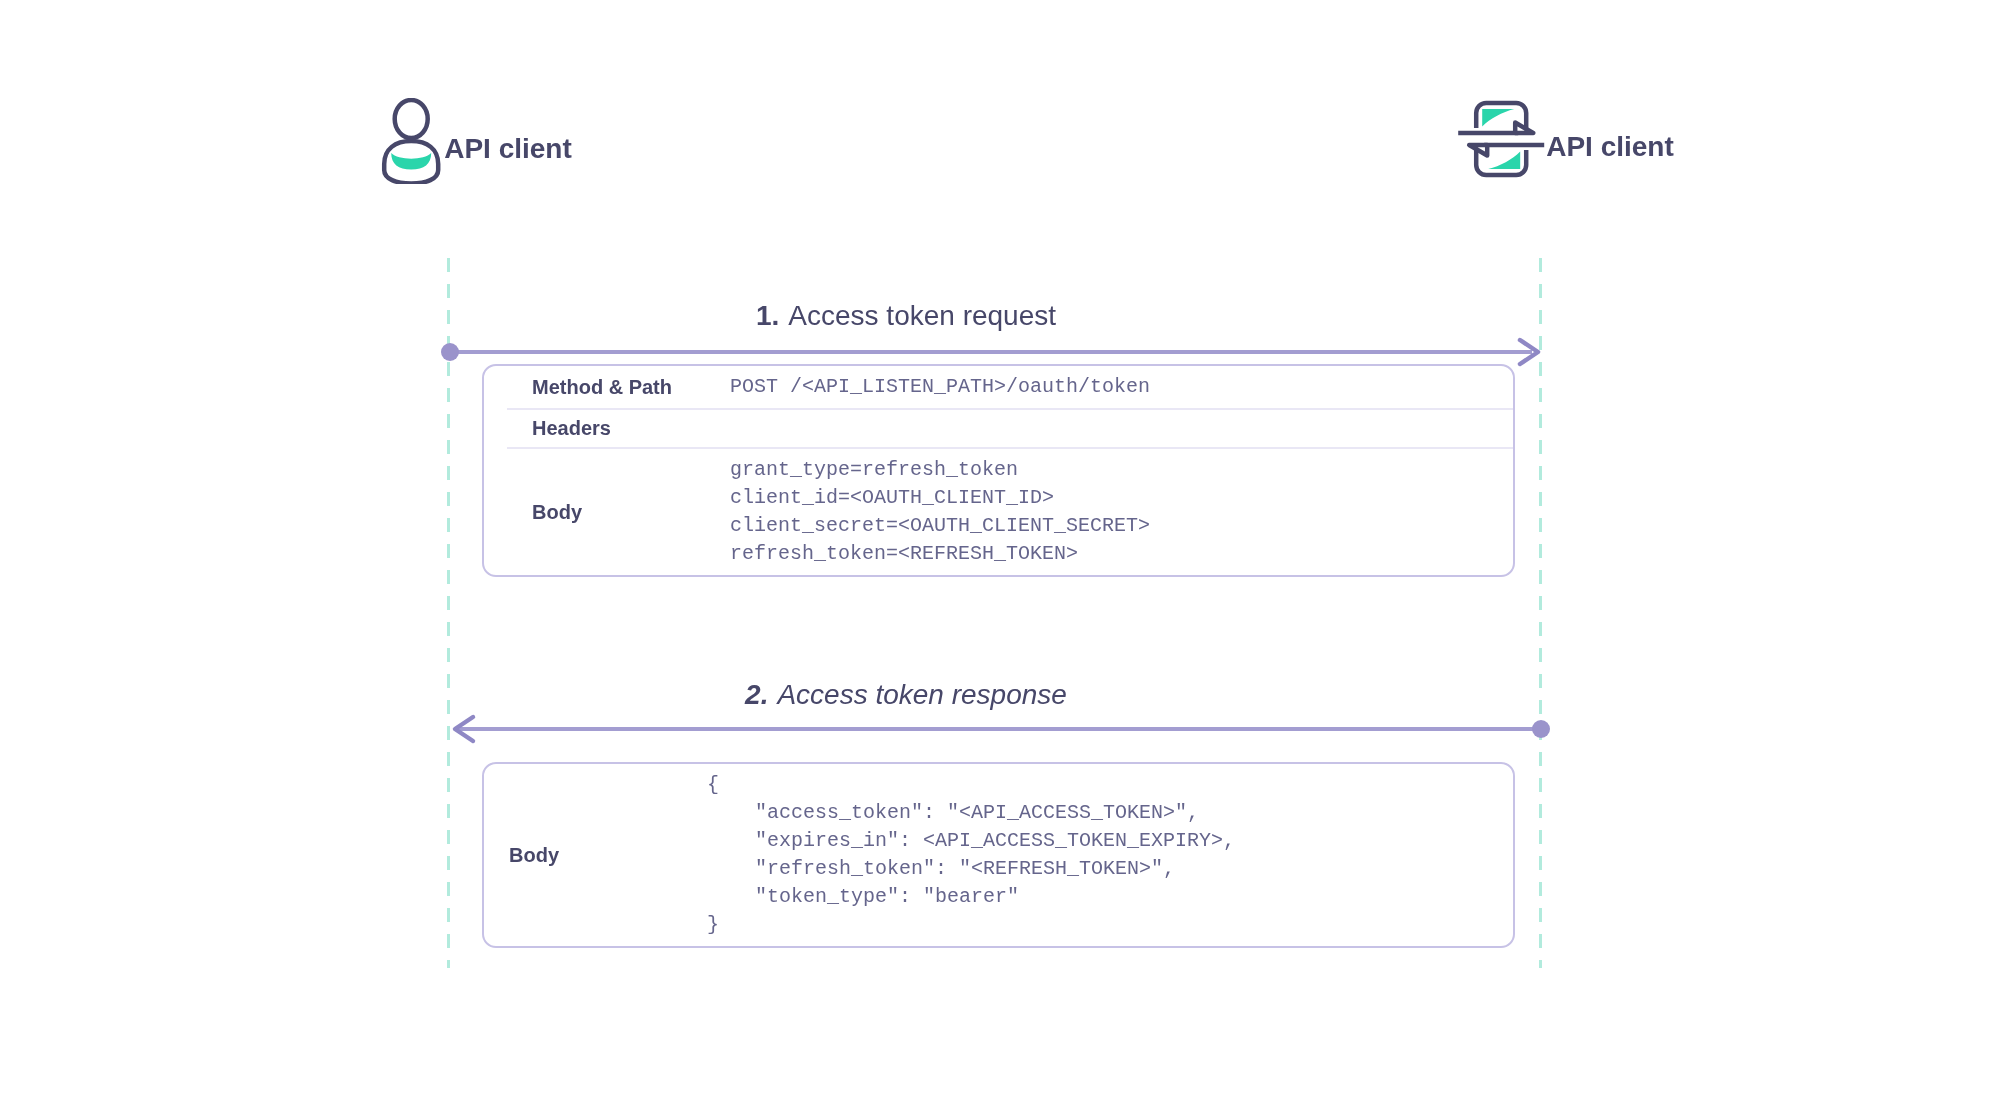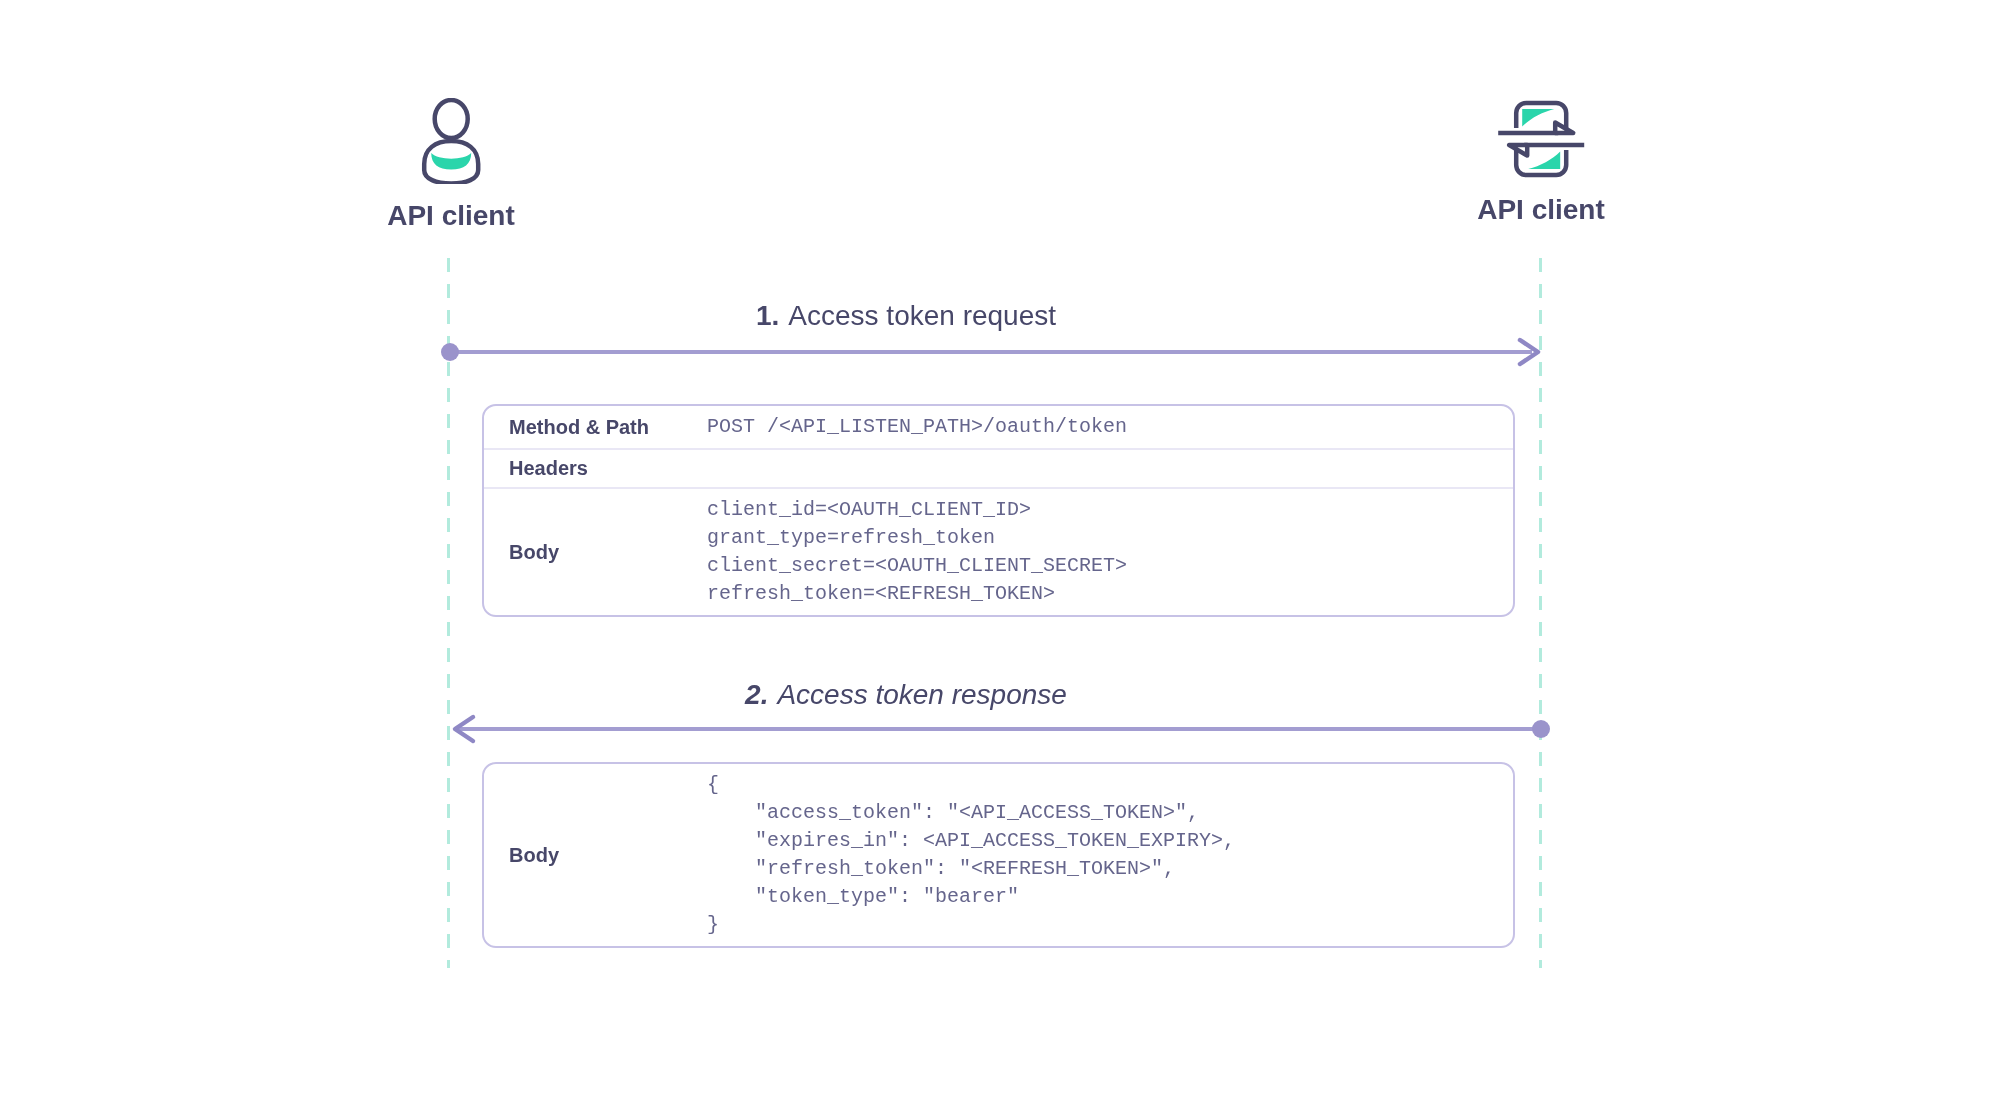--- a/index.html
+++ b/index.html
@@ -14,23 +14,23 @@
     overflow: hidden;
     font-family: "Liberation Sans", sans-serif;
     color: var(--ink, #474769);
   }
   .stage { position: absolute; inset: 0; }
 
   
   .actor {
     position: absolute;
     display: flex;
-    flex-direction: column;
     align-items: center;
     transform: translateX(-50%);
+    margin-left: 24px;
   }
   .actor-client  { left: 451px;  top: 98px;  }
   .actor-gateway { left: 1541px; top: 100px; }
   .actor-label {
     margin-top: 16px;
     font-size: 28px;
     font-weight: 700;
     color: var(--ink);
     white-space: nowrap;
   }
@@ -78,21 +78,21 @@
   .msg-table {
     position: absolute;
     left: 482px;
     width: 1033px;
     box-sizing: border-box;
     background: #ffffff;
     border: 2px solid var(--border);
     border-radius: 14px;
     overflow: hidden;
   }
-  .table-1 { top: 404px; }
+  .table-1 { top: 364px; padding-left: 23px; }
   .table-2 { top: 762px; }
   .row { display: flex; padding: 7px 0; }
   .row + .row { border-top: 2px solid var(--divider); }
   .row-label {
     width: 223px;
     box-sizing: border-box;
     padding-left: 25px;
     display: flex;
     align-items: center;
     font-size: 20px;
@@ -150,22 +150,22 @@
         </div>
   </div>
 
   <div class="row">
     <div class="row-label">Headers</div>
   </div>
 
   <div class="row">
     <div class="row-label">Body</div>
     <div class="row-lines">
+          <div class="line">grant_type=refresh_token</div>
           <div class="line">client_id=&lt;OAUTH_CLIENT_ID&gt;</div>
-          <div class="line">grant_type=refresh_token</div>
           <div class="line">client_secret=&lt;OAUTH_CLIENT_SECRET&gt;</div>
           <div class="line">refresh_token=&lt;REFRESH_TOKEN&gt;</div>
         </div>
   </div>
 </div>
 
   <div class="msg-title msg-title-2">
     <span class="num">2.</span><span>Access token response</span>
   </div>
   <svg class="arrow arrow-2" width="1110" height="36" viewBox="0 0 1110 36" aria-hidden="true">

